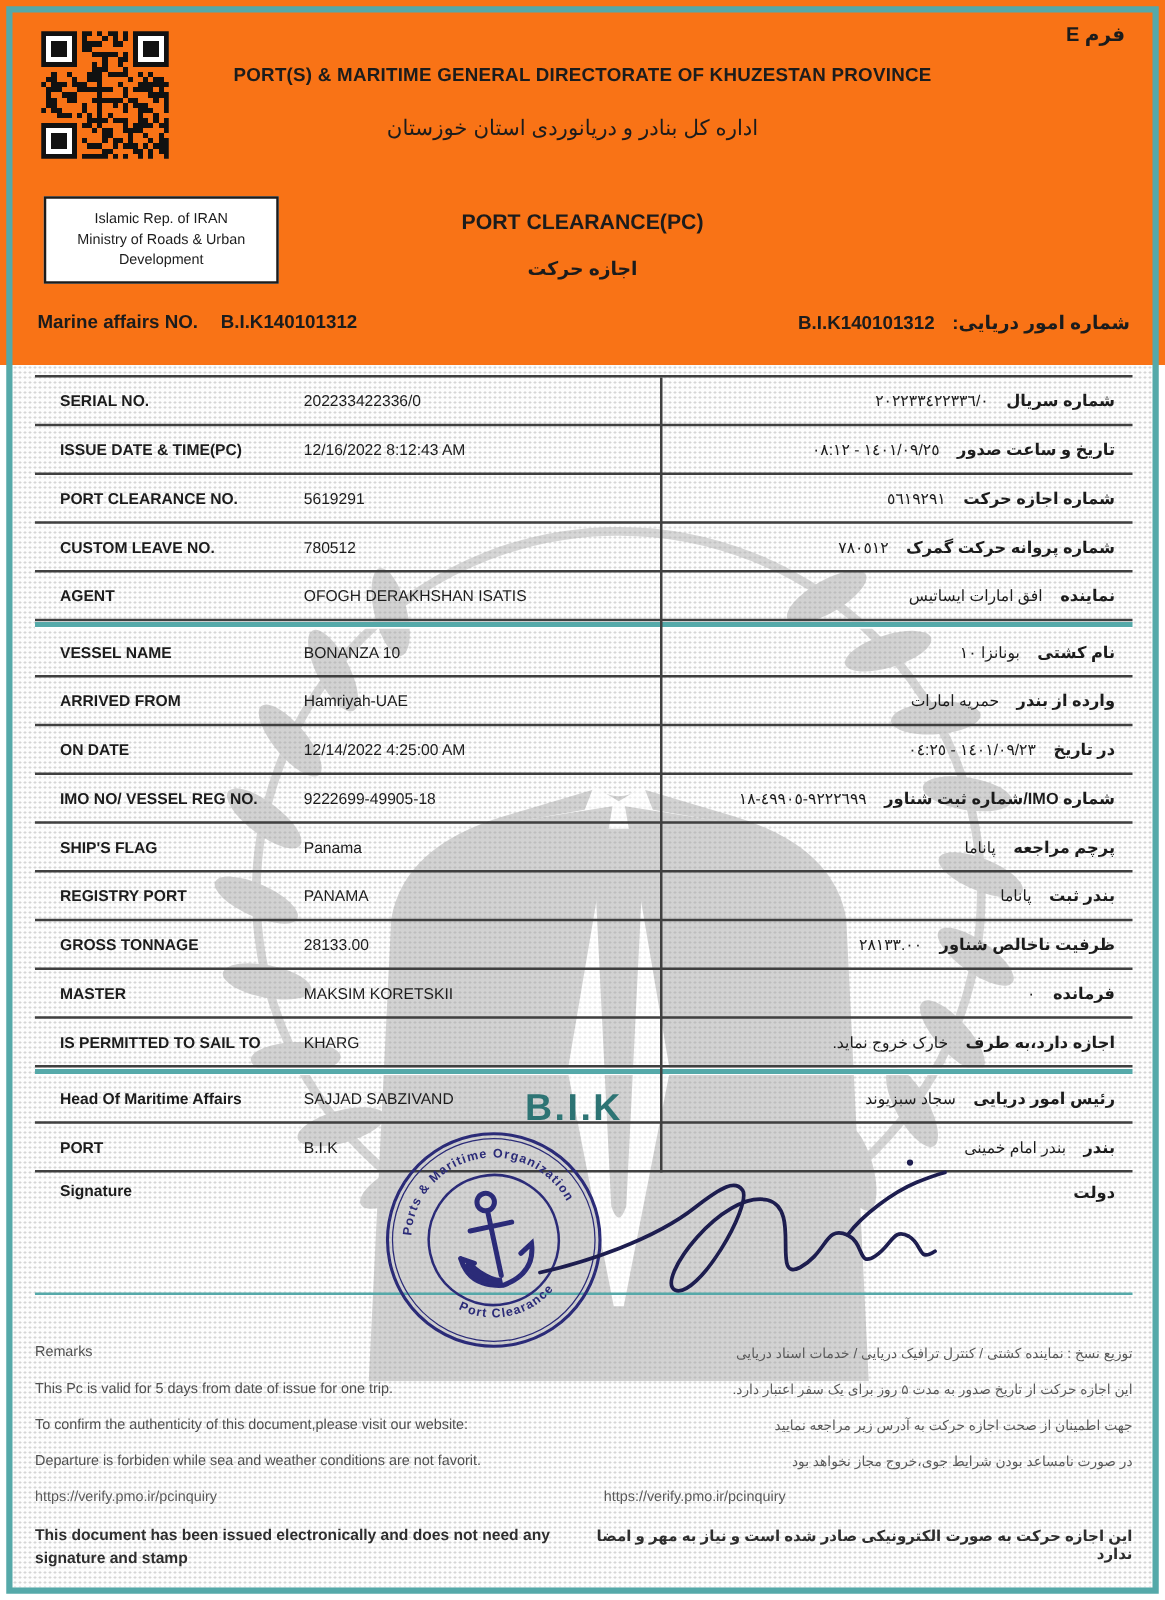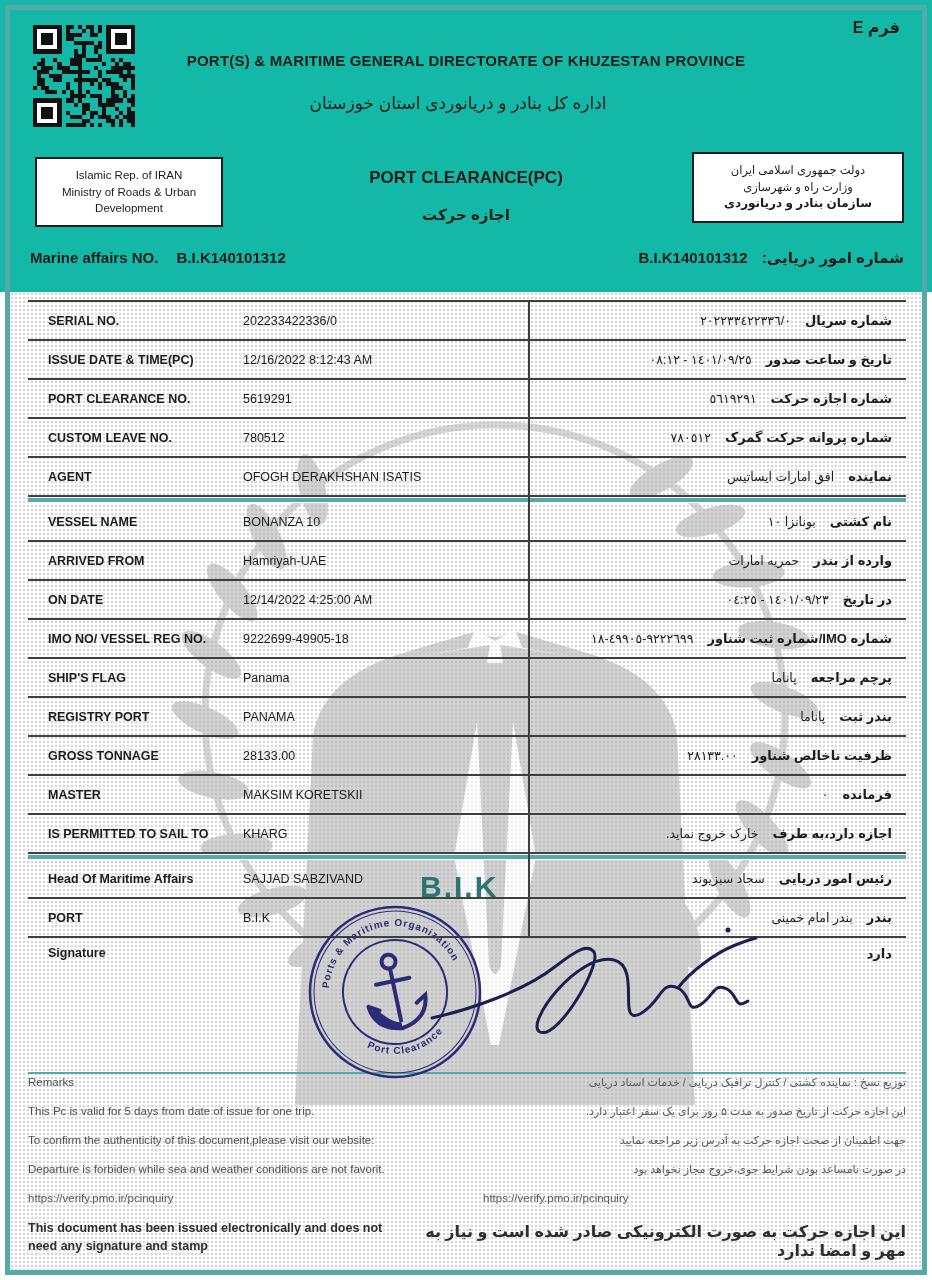--- a/index.html
+++ b/index.html
@@ -7,21 +7,21 @@
     width:932px;height:1280px;position:relative;overflow:hidden;
     background:#ffffff;
     font-family:"Liberation Sans","DejaVu Sans",sans-serif;
     color:#1c1c1c;
   }
   .page-frame{
     position:absolute;top:5px;left:5px;right:5px;bottom:5px;
     border:5px solid #55a9a9;pointer-events:none;z-index:50;
   }
   
-  .header{position:absolute;top:0;left:0;right:0;height:292px;background:#14b8a6;z-index:2;}
+  .header{position:absolute;top:0;left:0;right:0;height:292px;background:#f97316;z-index:2;}
   .qr{position:absolute;left:33px;top:25px;width:102px;height:102px;}
   .form-label{position:absolute;top:18px;right:32px;font-size:16px;font-weight:bold;direction:rtl;}
   .title-en{position:absolute;top:52px;left:0;right:0;text-align:center;font-size:15px;font-weight:bold;letter-spacing:.2px;}
   .title-fa{position:absolute;top:93px;left:0;right:16px;text-align:center;font-size:17px;font-weight:normal;direction:rtl;}
   .gov-box{position:absolute;border:2px solid #1c1c1c;background:#fff;text-align:center;font-size:11.5px;line-height:1.45;padding:8px 6px;}
   .gov-box.left{left:35px;top:157px;width:172px;}
   .gov-box.right{right:28px;top:152px;width:196px;direction:rtl;font-size:11.5px;}
   .gov-box.right .b{font-weight:bold;font-size:12px;}
   .doc-title-en{position:absolute;top:168px;left:0;right:0;text-align:center;font-size:17px;font-weight:bold;}
   .doc-title-fa{position:absolute;top:206px;left:0;right:0;text-align:center;font-size:15px;font-weight:bold;direction:rtl;}
@@ -39,21 +39,21 @@
   }
   
   .watermark{position:absolute;left:145px;top:405px;width:700px;height:700px;opacity:.5;z-index:1;}
   .bik-mark{
     position:absolute;left:420px;top:870px;z-index:2;
     font-size:30px;font-weight:bold;letter-spacing:2px;color:#2d7474;
   }
   
   .pc-table{position:absolute;left:28px;top:300px;width:878px;z-index:2;border-top:2px solid #3f3f3f;}
   .t-row{position:relative;height:37px;border-bottom:2px solid #3f3f3f;display:flex;align-items:center;}
-  .t-row.tall{height:134px;align-items:flex-start;padding-top:8px;box-sizing:border-box;border-bottom:none;}
+  .t-row.tall{height:96px;align-items:flex-start;padding-top:8px;box-sizing:border-box;border-bottom:none;}
   .cell-en{width:472px;display:flex;align-items:flex-end;padding-left:20px;box-sizing:border-box;}
   .cell-en .lbl{width:195px;font-weight:bold;font-size:12.5px;flex:none;}
   .cell-en .val{font-size:12.5px;}
   .cell-fa{flex:1;display:flex;align-items:center;direction:rtl;padding-right:14px;box-sizing:border-box;gap:14px;}
   .cell-fa .lbl{font-weight:bold;font-size:13px;}
   .cell-fa .val{font-size:12.5px;}
   .v-divider{position:absolute;left:500px;top:0;width:2px;background:#3f3f3f;z-index:2;}
   .section-break{height:6px;background:linear-gradient(#ffffff 0 1px,#55a9a9 1px 5px,#ffffff 5px 6px);}
   .table-bottom{border-top:2px solid #55a9a9;height:0;}
   
@@ -61,21 +61,21 @@
   .signature{position:absolute;left:428px;top:922px;width:330px;height:130px;z-index:4;}
   
   .remarks{position:absolute;left:28px;right:26px;top:1076px;z-index:2;font-size:11.5px;color:#4f4f4f;}
   .r-row{display:flex;justify-content:space-between;align-items:flex-start;margin-bottom:16px;}
   .r-row .en{max-width:56%;}
   .r-row .fa{direction:rtl;text-align:right;color:#5a5a5a;font-size:11px;}
   .url-row{position:relative;height:14px;margin-bottom:14px;color:#5a5a5a;}
   .url-center{position:absolute;left:455px;top:0;}
   .footer-row{display:flex;justify-content:space-between;align-items:flex-start;font-weight:bold;color:#2e2e2e;}
   .footer-row .en{width:440px;font-size:12.5px;line-height:1.4;}
-  .footer-row .fa{direction:rtl;font-size:16px;padding-top:2px;}
+  .footer-row .fa{direction:rtl;font-size:12px;padding-top:2px;}
 </style>
 </head>
 <body>
 
 <div class="header">
   <svg class="qr" id="qr-svg" viewBox="0 0 25 25" shape-rendering="crispEdges">
       <rect x="8" y="0" width="1" height="1" fill="#111"></rect>
       <rect x="9" y="0" width="1" height="1" fill="#111"></rect>
       <rect x="11" y="0" width="1" height="1" fill="#111"></rect>
       <rect x="13" y="0" width="1" height="1" fill="#111"></rect>
@@ -300,25 +300,20 @@
 
   <div class="gov-box left">
     <div>Islamic Rep. of IRAN</div>
     <div>Ministry of Roads &amp; Urban</div>
     <div>Development</div>
   </div>
 
   <div class="doc-title-en">PORT CLEARANCE(PC)</div>
   <div class="doc-title-fa">اجازه حرکت</div>
 
-  <div class="gov-box right">
-    <div>دولت جمهوری اسلامی ایران</div>
-    <div>وزارت راه و شهرسازی</div>
-    <div class="b">سازمان بنادر و دریانوردی</div>
-  </div>
 
   <div class="ma-row">
     <div class="ma-left">
       <span>Marine affairs NO.</span>
       <span class="val">B.I.K140101312</span>
     </div>
     <div class="ma-right">
       <span>شماره امور دریایی:</span>
       <span class="val">B.I.K140101312</span>
     </div>
@@ -525,21 +520,21 @@
         <span class="lbl">بندر</span>
         <span class="val">بندر امام خمینی</span>
       </div>
     </div>
     <div class="t-row tall">
       <div class="cell-en">
         <span class="lbl">Signature</span>
         <span class="val"></span>
       </div>
       <div class="cell-fa">
-        <span class="lbl">دارد</span>
+        <span class="lbl">دولت</span>
         <span class="val"></span>
       </div>
     </div>
     <div class="table-bottom"></div>
     <div class="v-divider" style="height: 636px;"></div>
   </div>
 
 <svg class="stamp" viewBox="0 0 178 178">
   <defs>
     <path id="arcTop" d="M 23,89 A 66,66 0 0 1 155,89"></path>

